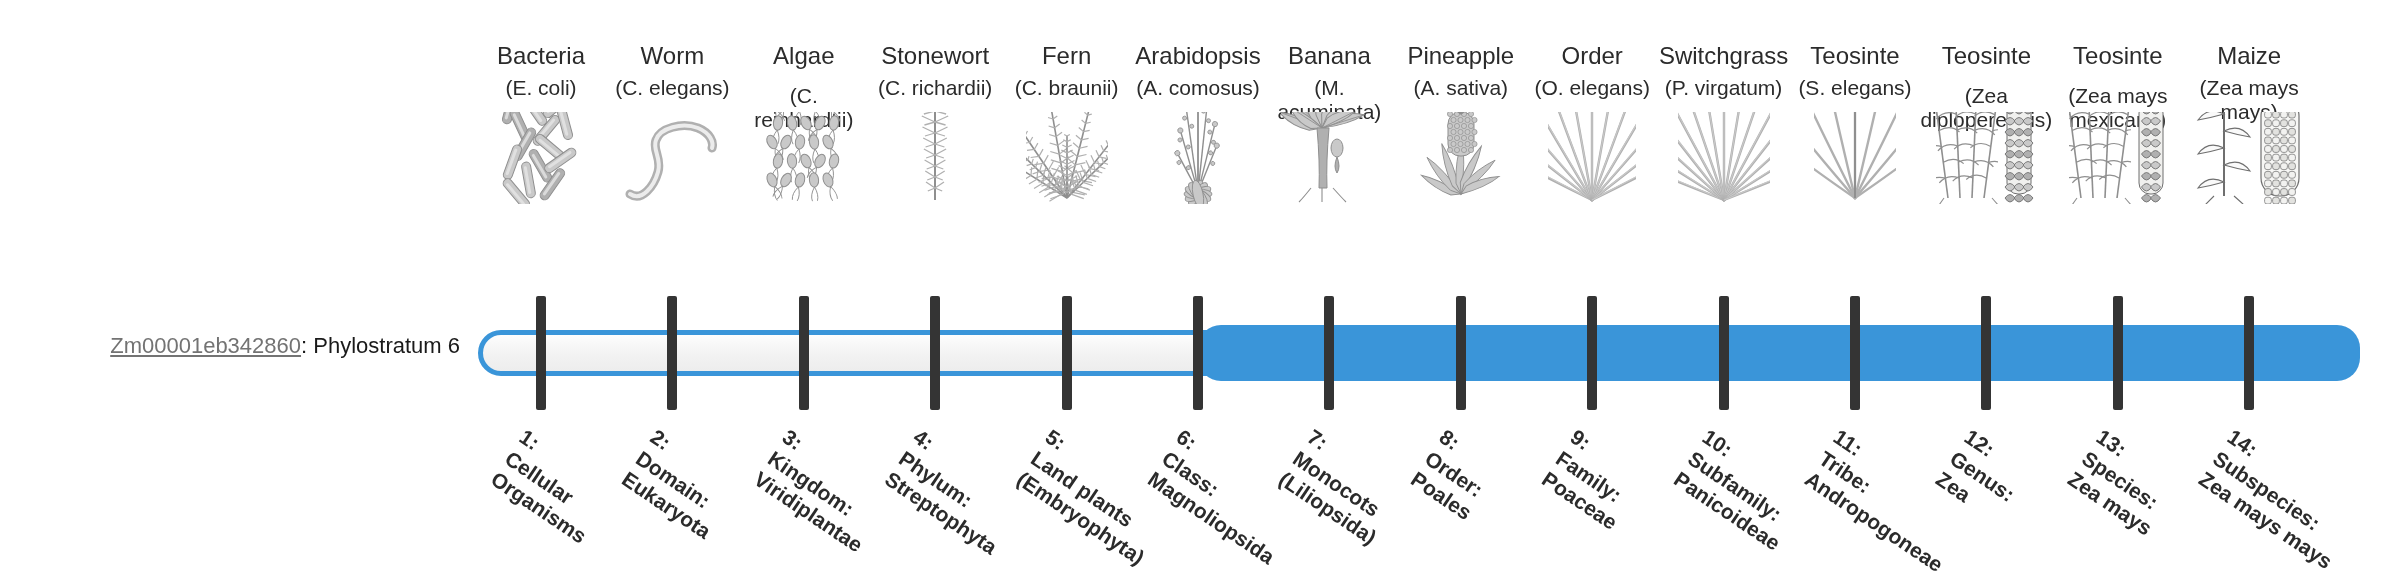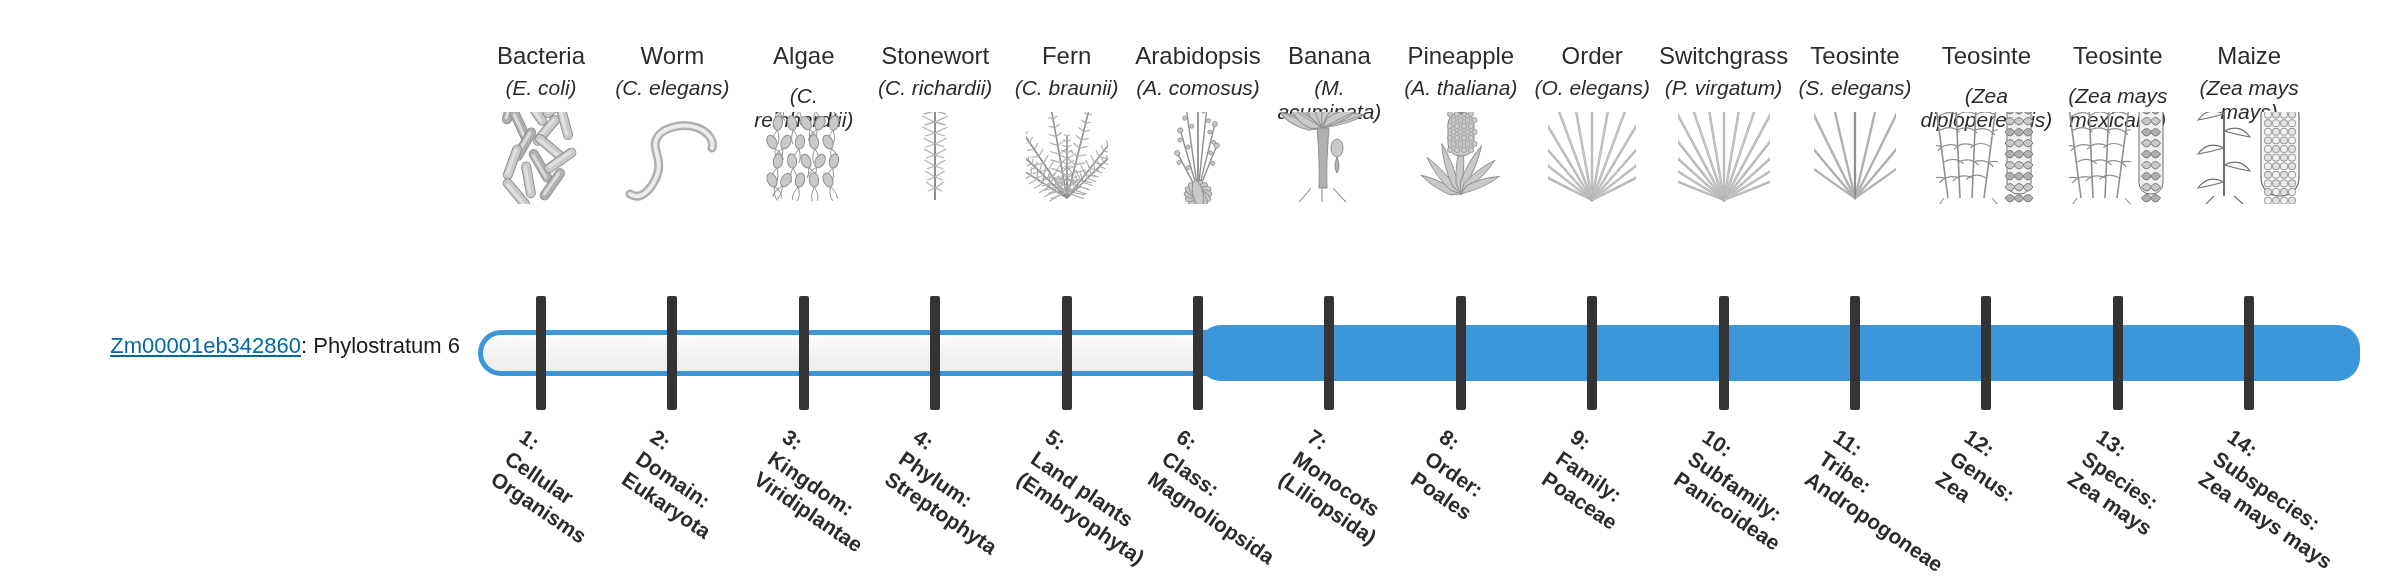--- a/index.html
+++ b/index.html
@@ -20,21 +20,21 @@
     position:absolute;
     left:0px; top:335px;
     width:460px;
     text-align:right;
     font-size:22px;
     color:#1a1a1a;
     white-space:nowrap;
     line-height:1;
   }
   .gene-link {
-    color:#0369a1;
+    color:#737373;
     text-decoration:underline;
   }
 
   
   .col {
     position:absolute;
     top:0;
     width:132px;
     margin-left:-66px;
     text-align:center;
@@ -43,21 +43,20 @@
     position:absolute;
     top:42px; left:0; width:132px;
     font-size:24px;
     color:#2b2b2b;
     line-height:1.15;
   }
   .latin {
     position:absolute;
     top:76px; left:0; width:132px;
     font-size:21px;
-    font-style:italic;
     color:#2b2b2b;
     line-height:1.12;
   }
   .latin.two { top:70px;margin-top:14px; }
 
   .art {
     position:absolute;
     top:112px; left:0; width:132px; height:92px;
     display:flex; align-items:flex-end; justify-content:center;
     overflow:hidden;
@@ -607,21 +606,21 @@
     <g transform="translate(56,86)">
       <ellipse rx="6" ry="9" fill="#c9c9c9" stroke="#8f8f8f" stroke-width="1"></ellipse>
       <path d="M0 9 q-4 10 0 16 q4 -6 0 -16" fill="#b0b0b0" stroke="#8f8f8f" stroke-width="1"></path>
             </g>
     <path d="M30 126 q-8 10 -12 14 M52 126 q9 10 13 14 M41 126 L41 140" stroke="#8f8f8f" stroke-width="1.1" fill="none"></path>
   </svg>
         </div>
     </div>
       <div class="col" style="left:1460.8000000000002px">
       <div class="common">Pineapple</div>
-      <div class="latin ">(A. thaliana)</div>
+      <div class="latin ">(A. sativa)</div>
       <div class="art">
           <svg width="82" height="134" viewBox="0 0 82 134">
     <g transform="translate(41,124) rotate(-66)">
       <path d="M0 0 q5 -26.4 1 -44 q-7 17.6 -6 35.2 z" fill="#c9c9c9" stroke="#8f8f8f" stroke-width=".9"></path>
             </g>
             <g transform="translate(41,124) rotate(-44)">
       <path d="M0 0 q5 -30 1 -50 q-7 20 -6 40 z" fill="#c9c9c9" stroke="#8f8f8f" stroke-width=".9"></path>
             </g>
             <g transform="translate(41,124) rotate(-22)">
       <path d="M0 0 q5 -32.4 1 -54 q-7 21.6 -6 43.2 z" fill="#c9c9c9" stroke="#8f8f8f" stroke-width=".9"></path>

